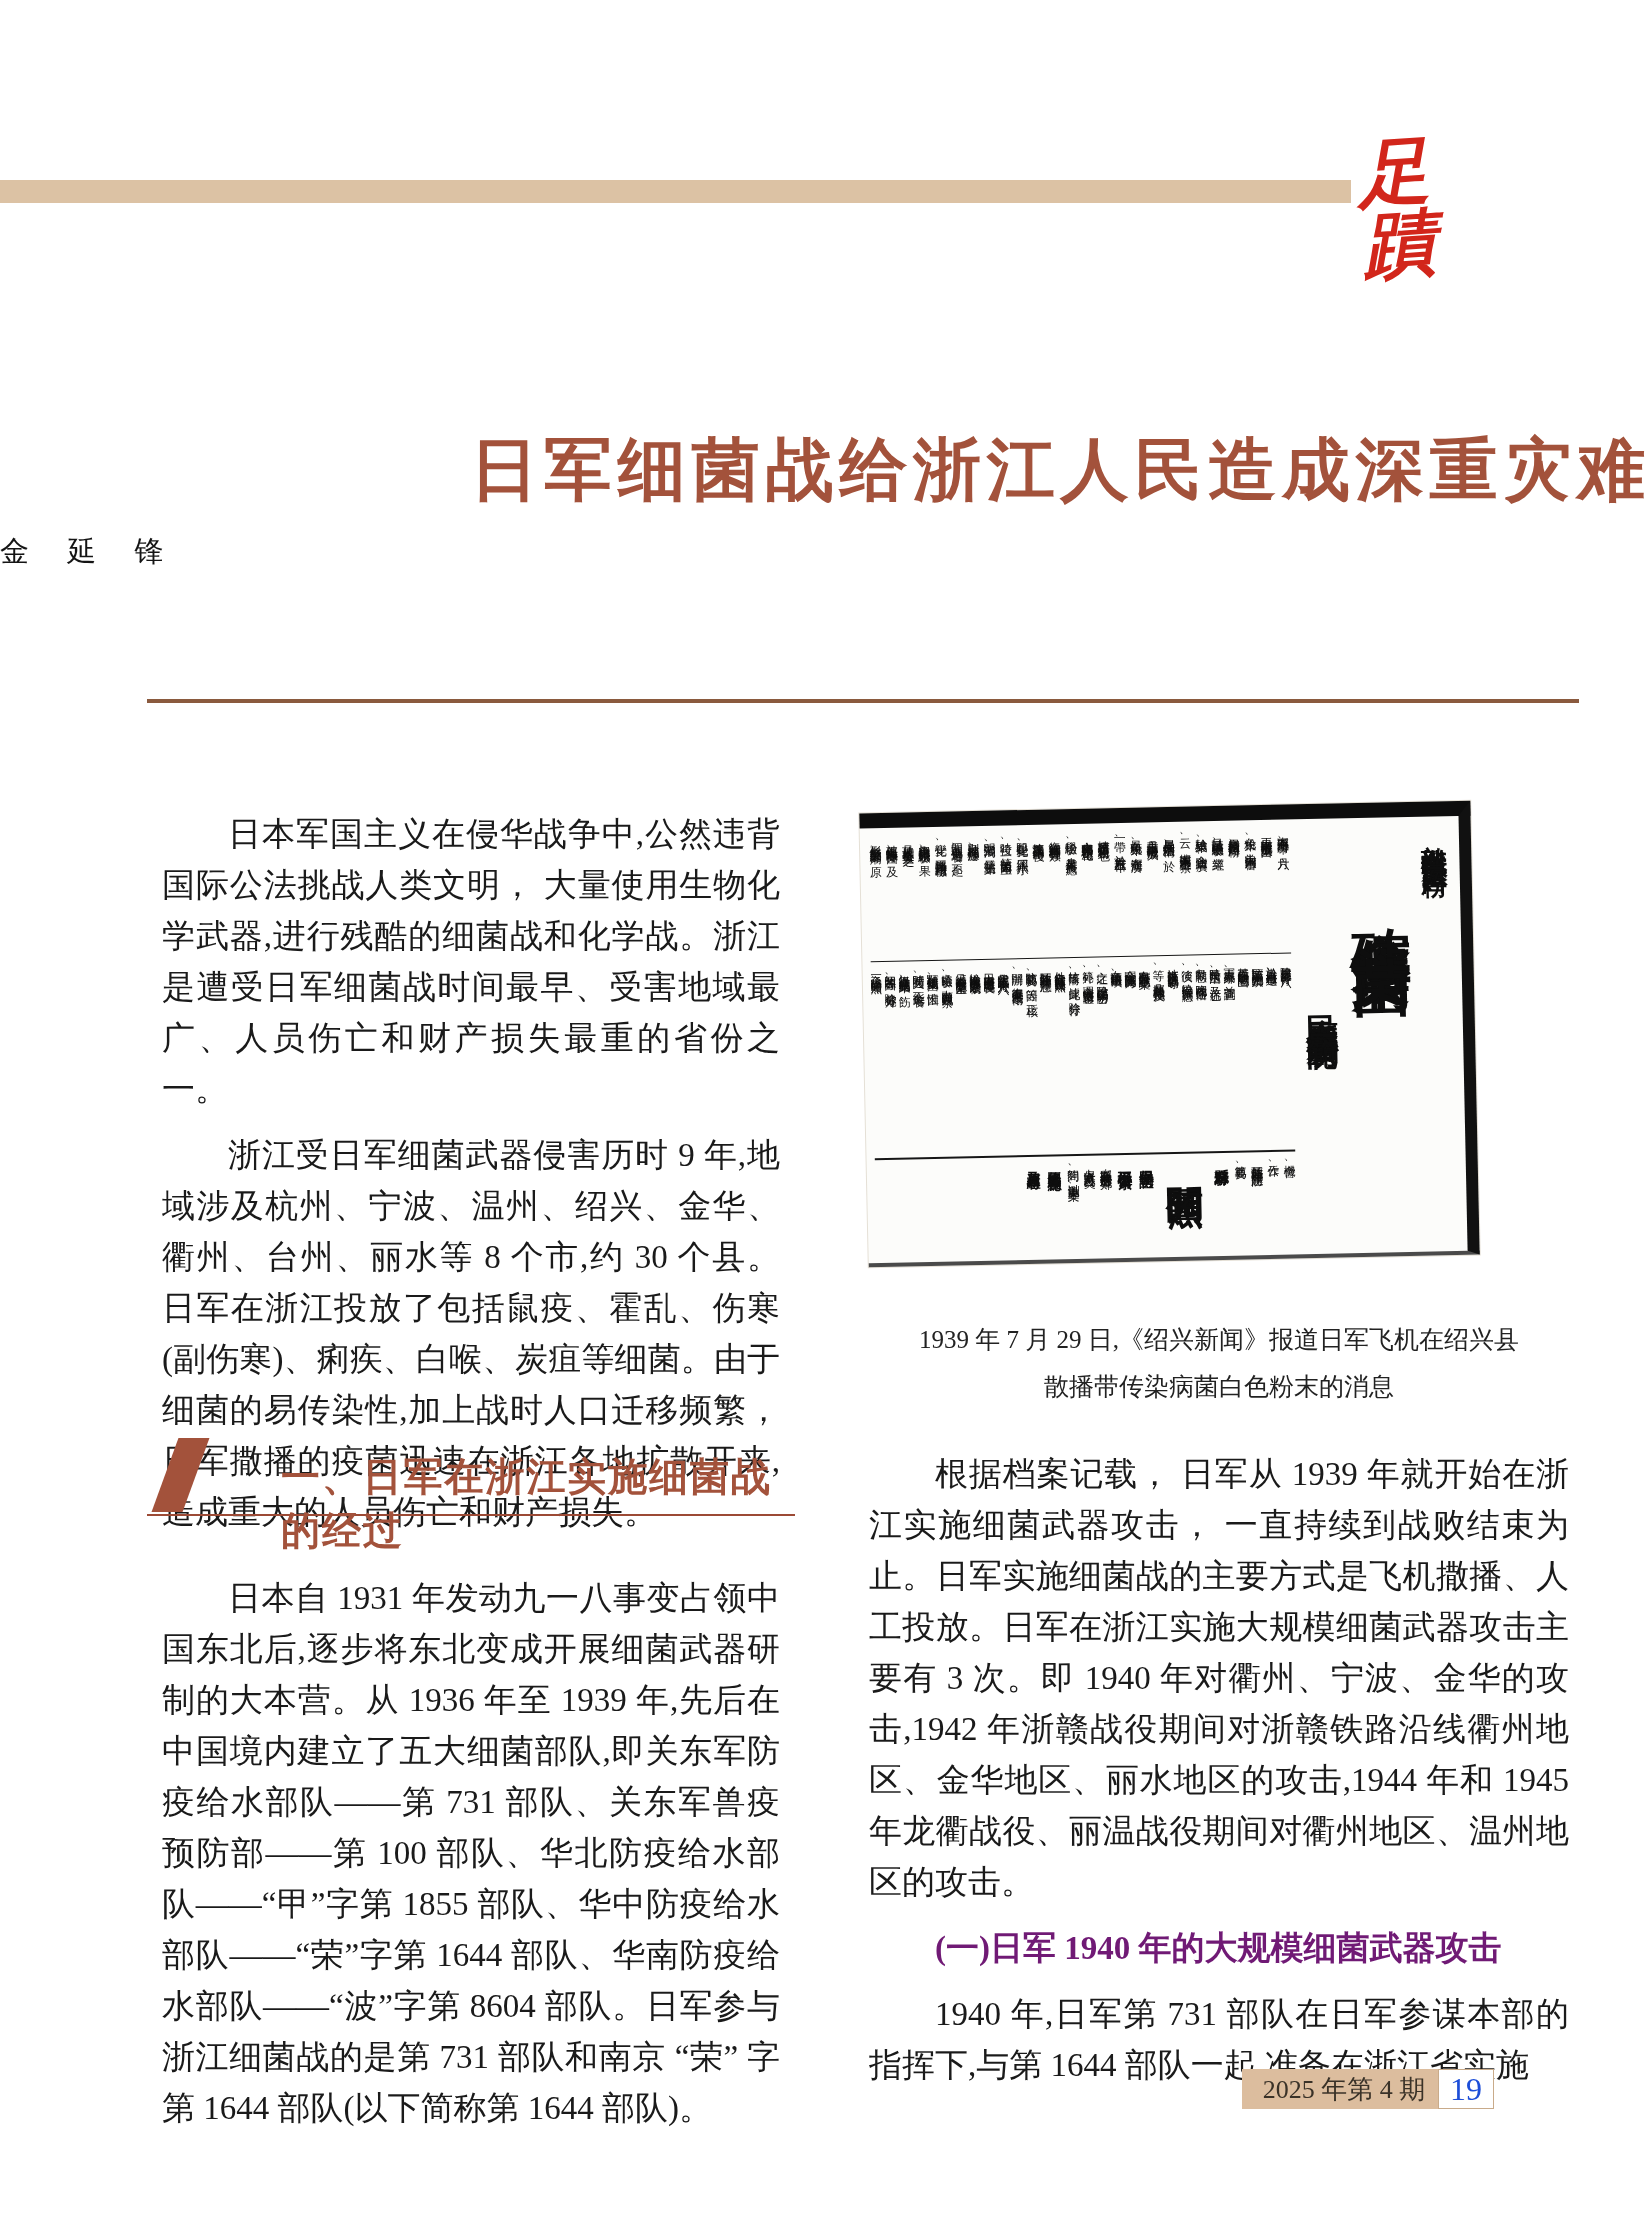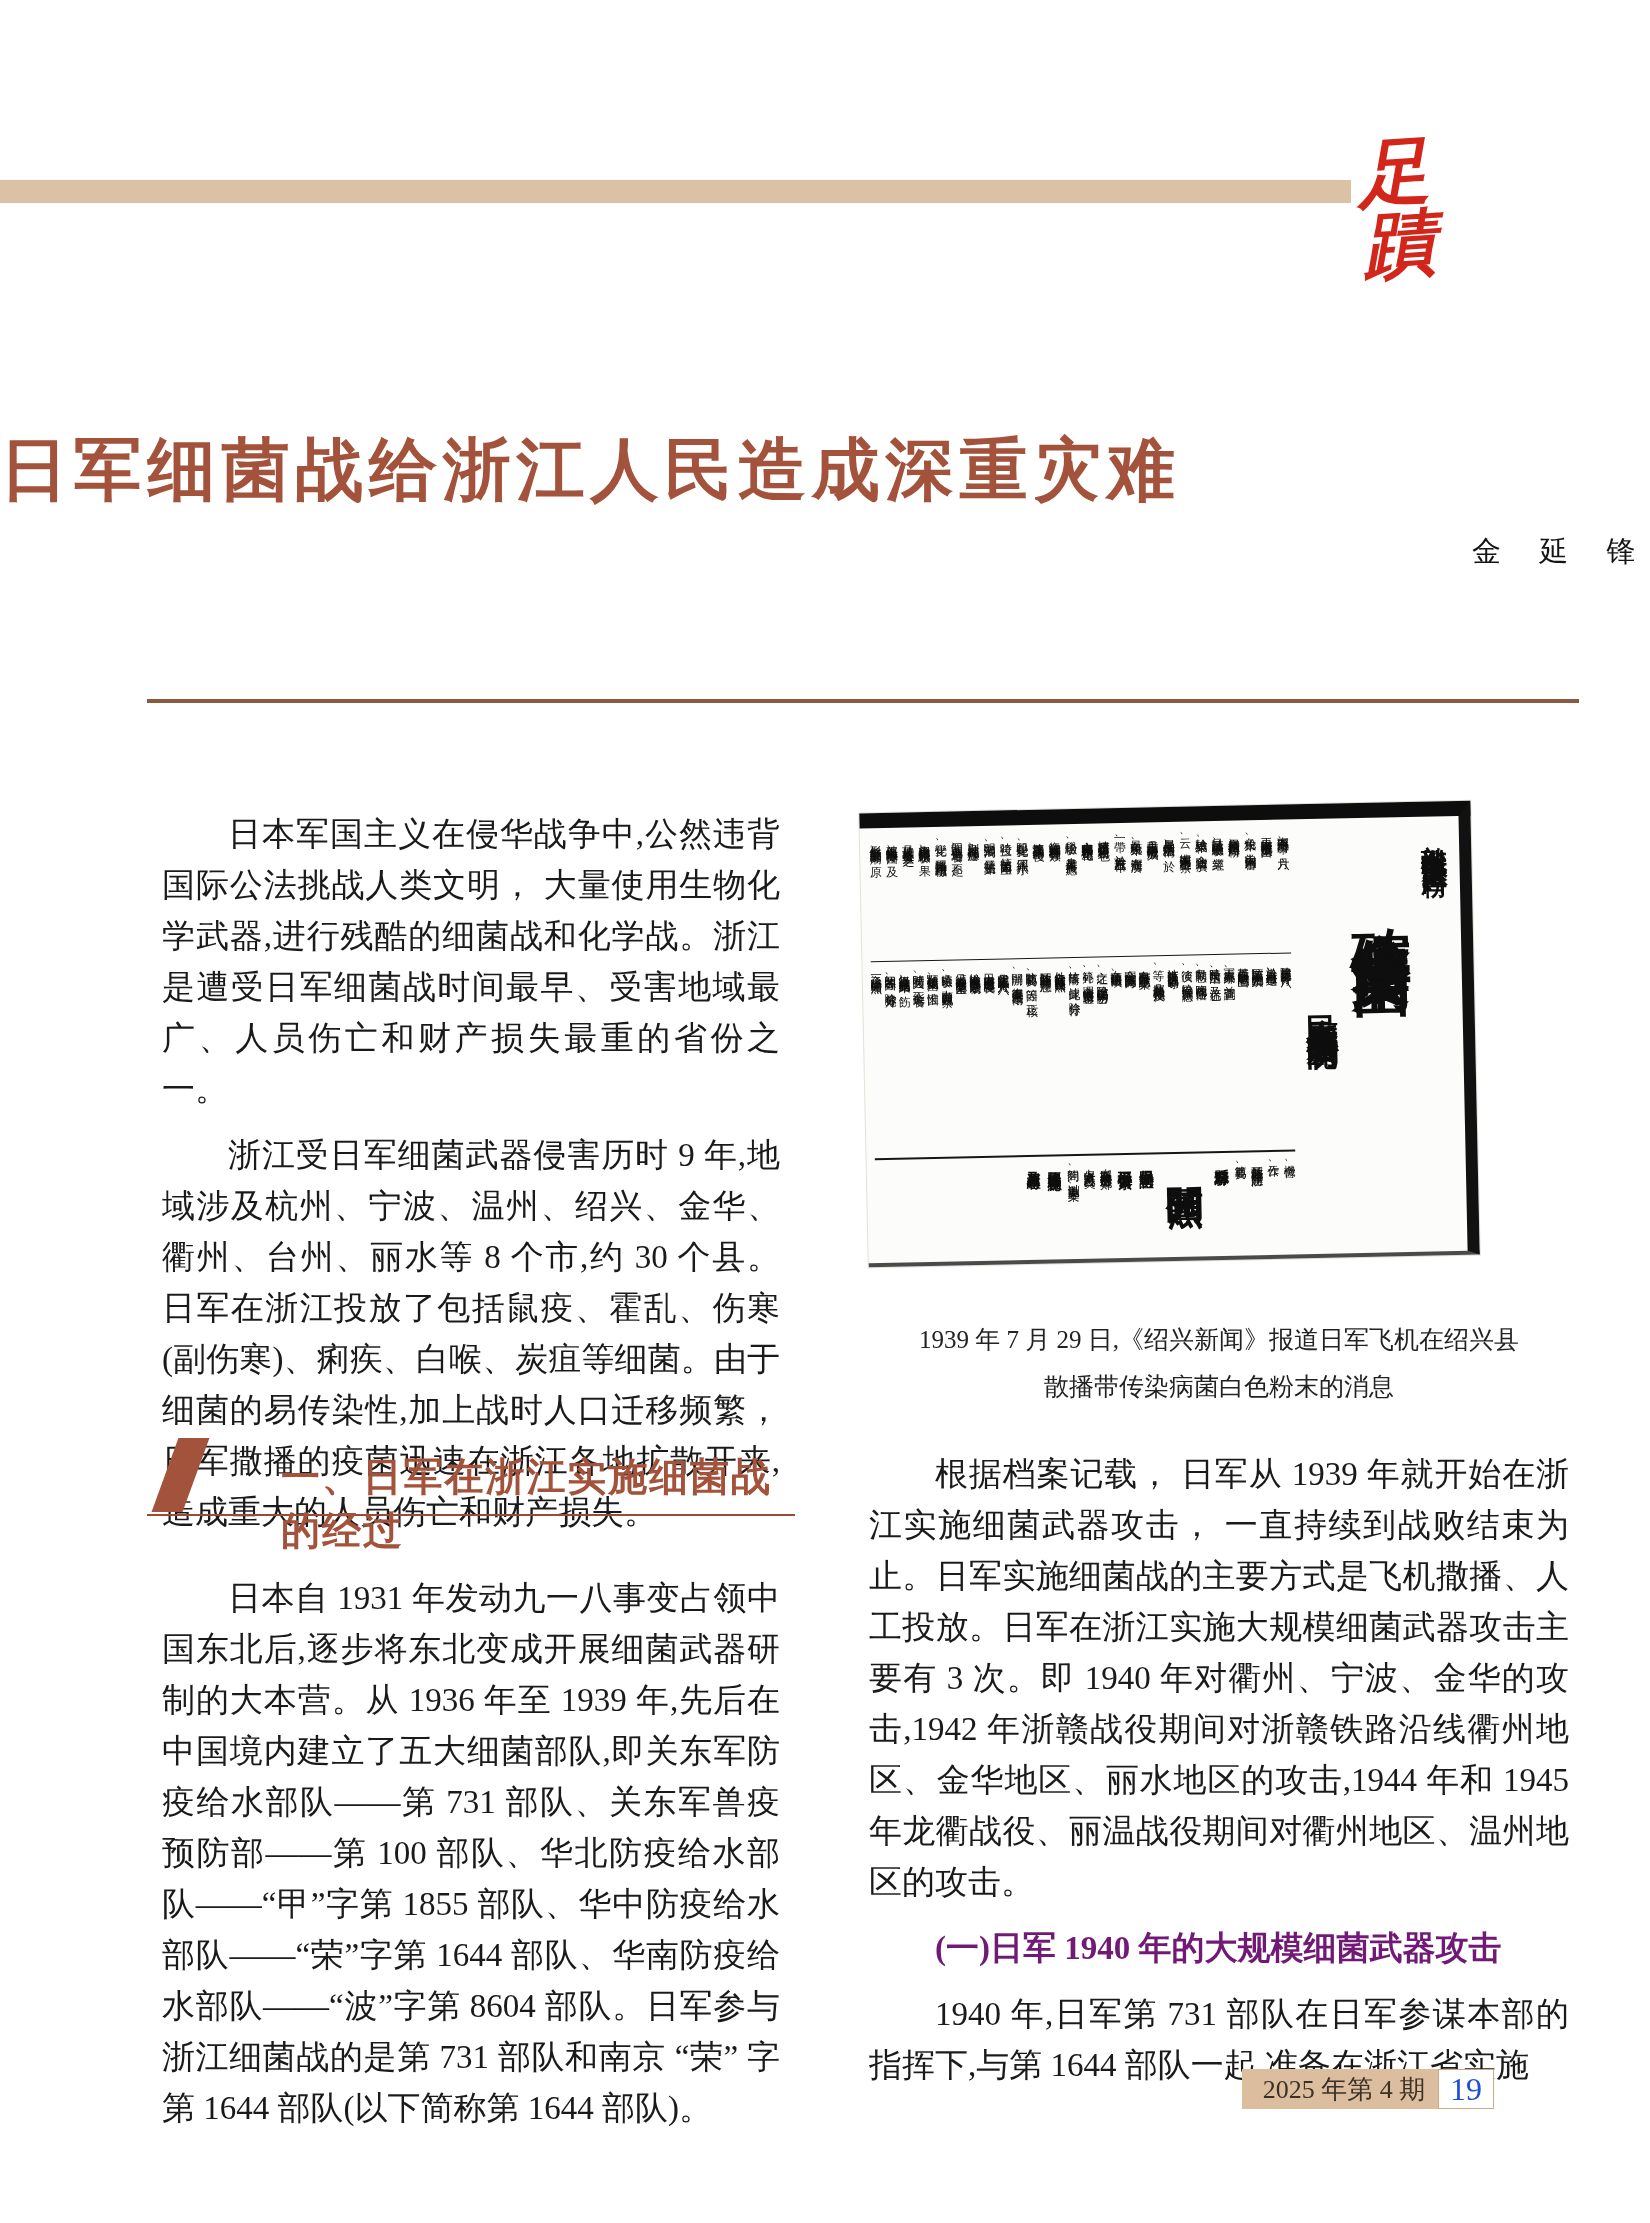--- a/index.html
+++ b/index.html
@@ -6,24 +6,24 @@
   #page{position:relative;width:1651px;height:2223px;background:#ffffff;overflow:hidden;
         font-family:"Liberation Serif","DejaVu Serif",serif;color:#1a1a1a;}
 
   
   .top-bar{position:absolute;left:0;top:180px;width:1351px;height:23px;background:#dcc2a4;}
   .logo{position:absolute;left:1360px;top:134px;width:126px;font-family:"DejaVu Serif",serif;
         font-size:72px;font-weight:bold;font-style:italic;color:#d2261b;
         transform:rotate(-4deg);letter-spacing:1.9px;line-height:1;}
 
   
-  .title{position:absolute;left:0;top:425px;width:1651px;text-align:left;
+  .title{position:absolute;left:0;top:425px;width:1651px;text-align:right;
          font-family:"Liberation Sans","DejaVu Sans",sans-serif;
          font-size:68px;font-weight:bold;color:#a3523b;letter-spacing:5.8px;}
-  .author{position:absolute;left:0;top:532px;width:1651px;text-align:right;
+  .author{position:absolute;left:0;top:532px;width:1651px;text-align:left;
           font-size:29px;color:#141414;letter-spacing:15.5px;}
   .divider{position:absolute;left:147px;top:699px;width:1432px;height:3.9px;background:#8a5a3e;}
 
   
   .bodytext{font-size:33px;line-height:51px;text-align:justify;color:#1a1a1a;}
   .bodytext p{margin:15px;text-indent:2em;}
   .col-left-1{position:absolute;left:147px;top:794px;width:648px;}
   .col-left-2{position:absolute;left:147px;top:1558px;width:648px;}
   .col-right-1{position:absolute;left:854px;top:1434px;width:730px;}
   .subhead{color:#701a75;font-family:Liberation Serif, serif;font-weight:600;}

